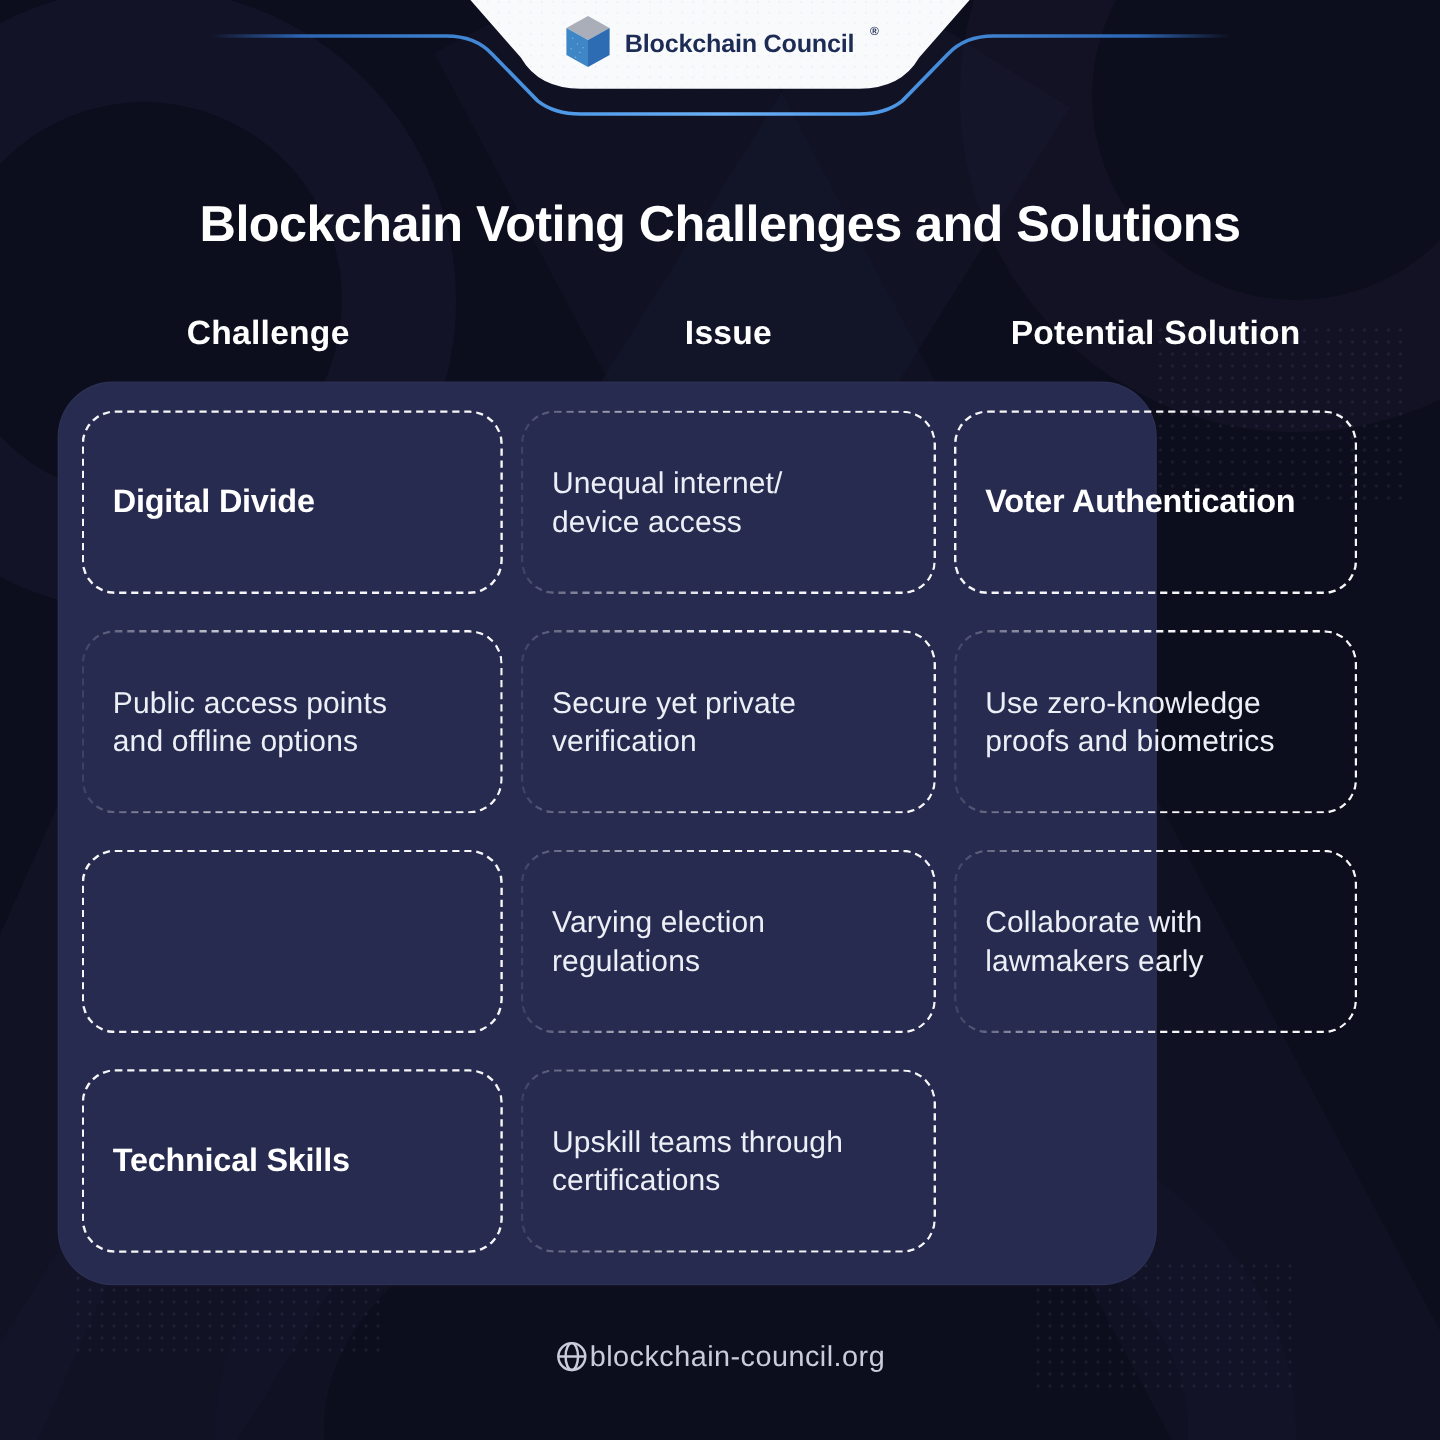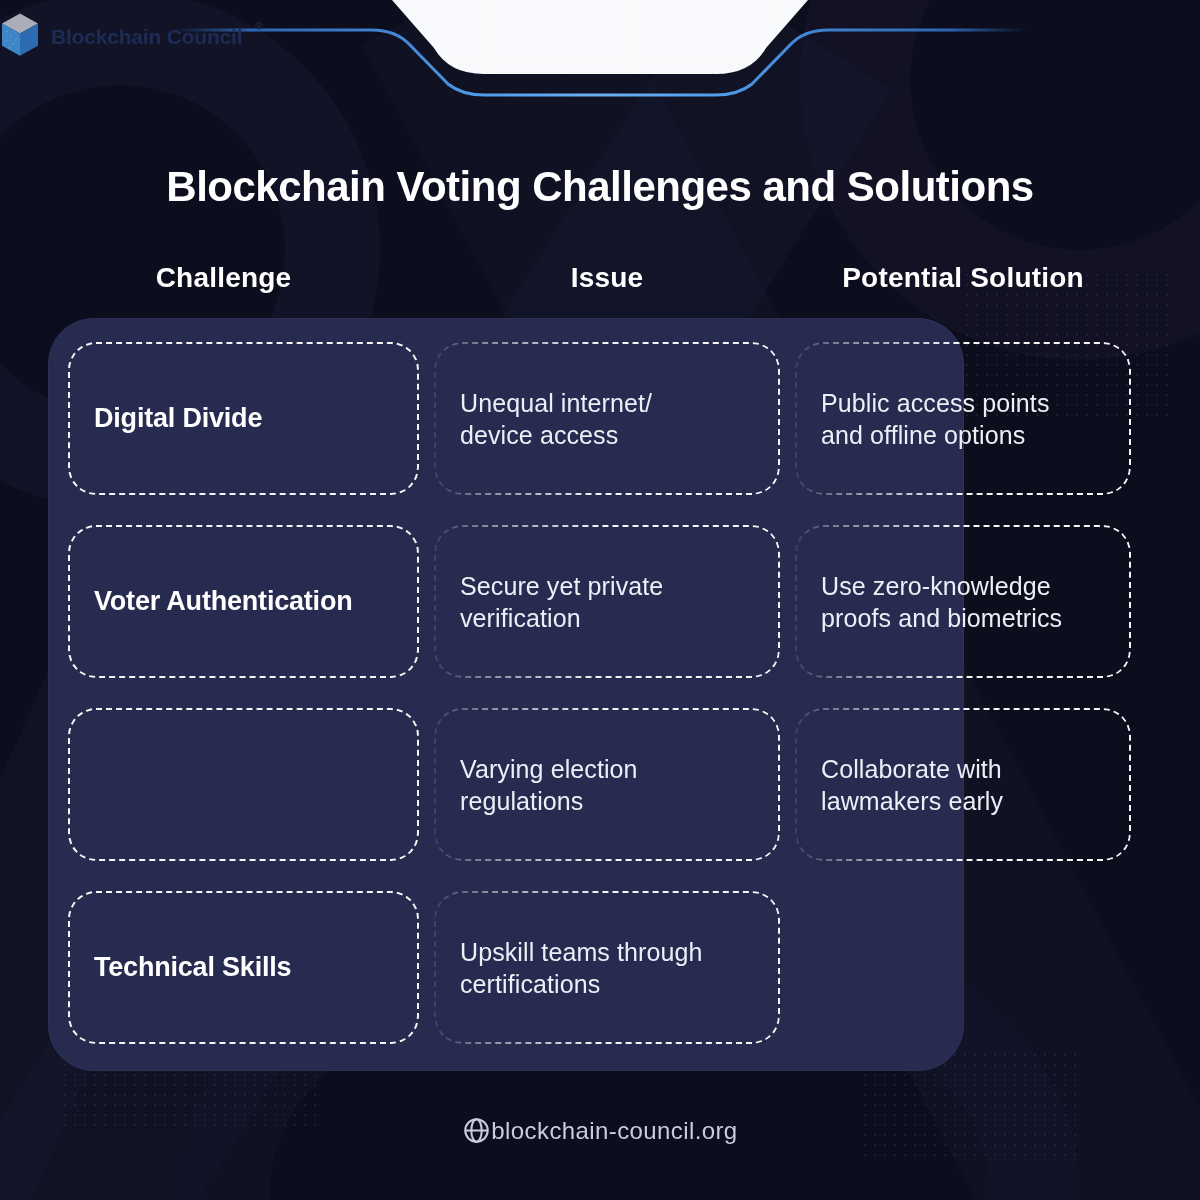--- a/index.html
+++ b/index.html
@@ -30,21 +30,21 @@
     background-size:10px 10px; opacity:.55;
   }
   .dots-1 { right:28px; top:270px; width:210px; height:150px; }
   .dots-2 { left:60px; bottom:70px; width:260px; height:130px; }
   .dots-3 { right:120px; bottom:40px; width:220px; height:110px; }
 
   
   .header-svg { position:absolute; left:0; top:0; z-index:2; display:block; }
   .logo-row {
     position:absolute; left:0; top:12px; width:1200px; z-index:3;
-    display:flex; align-items:center; gap:11px;
+    display:flex; align-items:center; justify-content:center; gap:11px;
   }
   .logo-cube { display:block; }
   .logo-text {
     font-size:21px; font-weight:700; color:#1d2c55; letter-spacing:-0.2px; line-height:1;
     position:relative; top:1px;
   }
   .logo-reg { font-size:10px; font-weight:700; color:#1d2c55; position:relative; top:-9px; left:2px; }
 
   
   .title {
@@ -160,29 +160,29 @@
 
     <div class="cell challenge">
       <div class="cell-border"></div>
       <span class="cell-text">Digital Divide</span>
     </div>
     <div class="cell detail">
       <div class="cell-border"></div>
       <span class="cell-text">Unequal internet/
 device access</span>
     </div>
+    <div class="cell challenge">
+      <div class="cell-border"></div>
+      <span class="cell-text">Voter Authentication</span>
+    </div>
+
     <div class="cell detail">
       <div class="cell-border"></div>
       <span class="cell-text">Public access points
 and offline options</span>
-    </div>
-
-    <div class="cell challenge">
-      <div class="cell-border"></div>
-      <span class="cell-text">Voter Authentication</span>
     </div>
     <div class="cell detail">
       <div class="cell-border"></div>
       <span class="cell-text">Secure yet private
 verification</span>
     </div>
     <div class="cell detail">
       <div class="cell-border"></div>
       <span class="cell-text">Use zero-knowledge
 proofs and biometrics</span>

